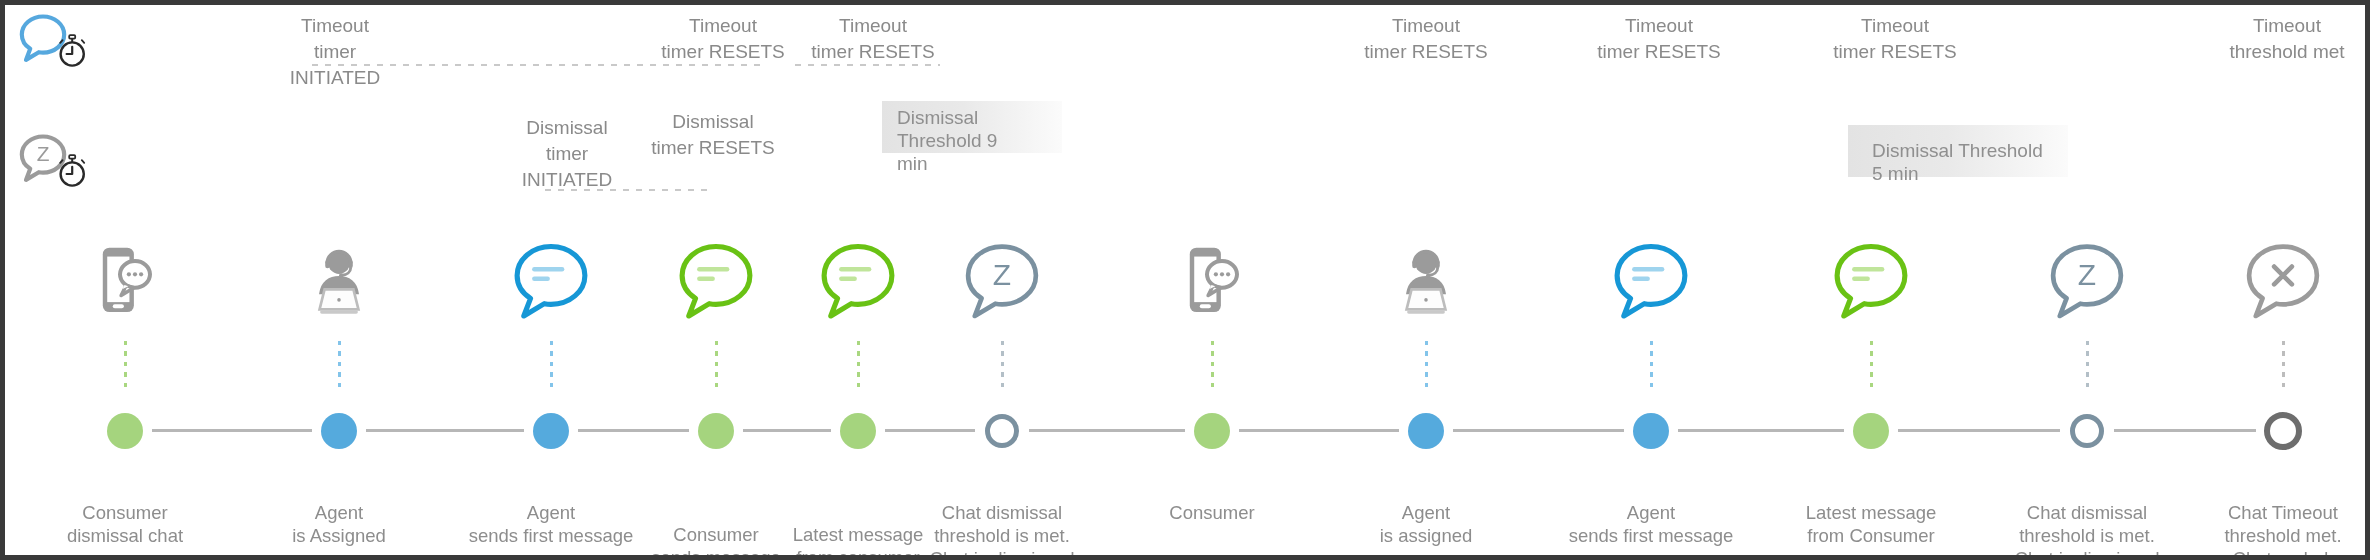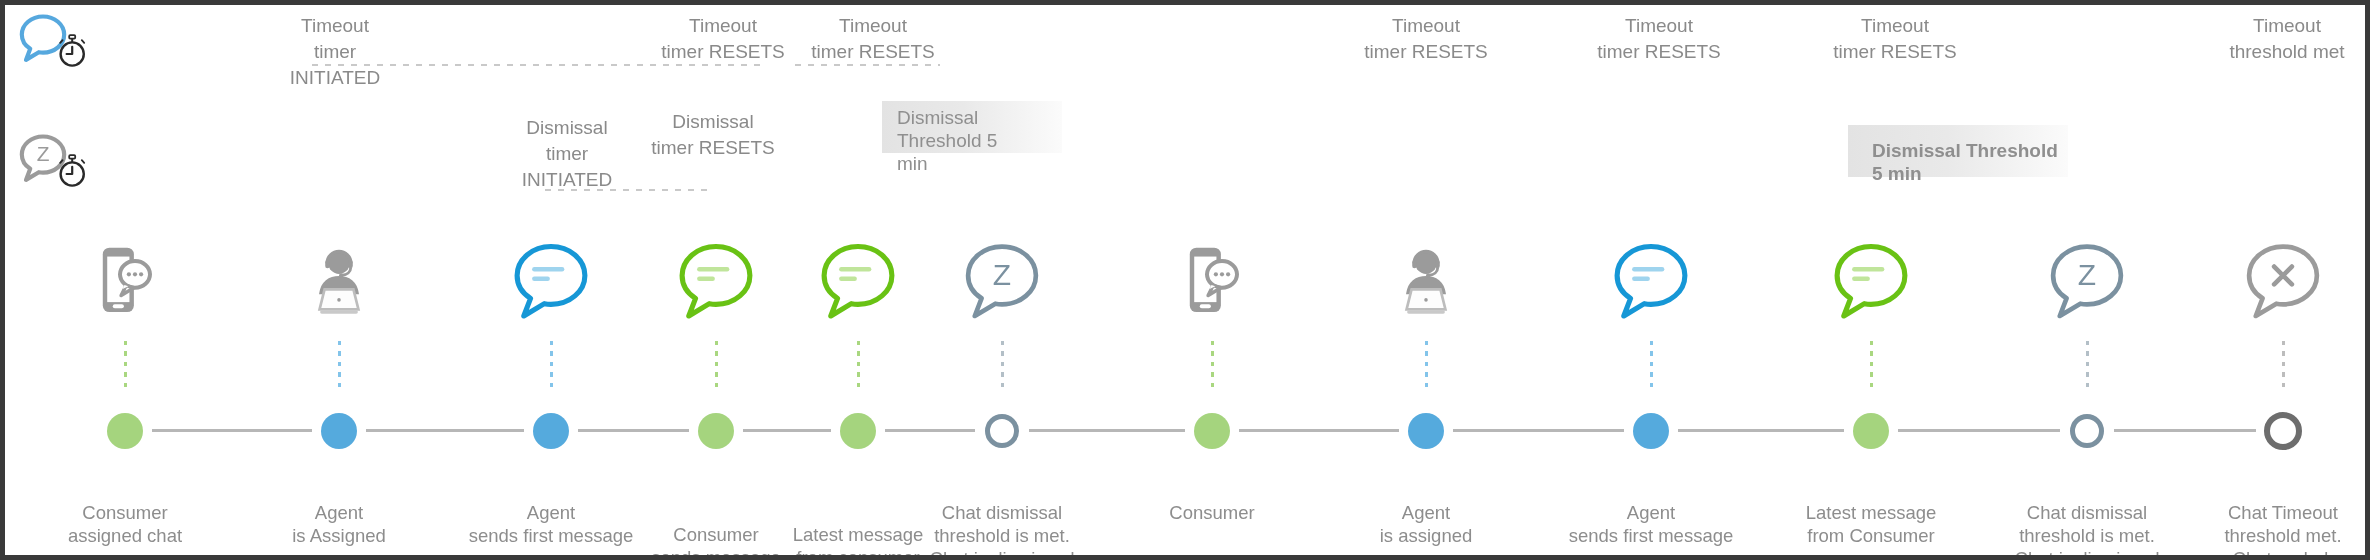--- a/index.html
+++ b/index.html
@@ -89,25 +89,25 @@
         <div>INITIATED</div>
       </div>
       <div class="ann" style="left: 708px; top: 104px;">
         <div>Dismissal</div>
         <div>timer RESETS</div>
       </div>
     </div>
   <div id="boxes">
       <div class="tbox" style="left: 877px; top: 96px; width: 180px; height: 52px;">
         <div class="pad">
-          <div>Dismissal Threshold 5</div>
+          <div>Dismissal Threshold 9</div>
           <div>min</div>
         </div>
       </div>
-      <div class="tbox" style="left: 1843px; top: 120px; width: 220px; height: 52px; font-weight: bold;">
+      <div class="tbox" style="left: 1843px; top: 120px; width: 220px; height: 52px;">
         <div class="pad" style="padding-top: 14px; padding-left: 24px;">
           <div>Dismissal Threshold 5 min</div>
         </div>
       </div>
     </div>
   <div id="dashes">
       <div class="hdash" style="left: 307px; top: 59px; width: 450px;"></div>
       <div class="hdash" style="left: 790px; top: 59px; width: 145px;"></div>
       <div class="hdash" style="left: 540px; top: 184px; width: 167px;"></div>
     </div>
@@ -121,21 +121,21 @@
           <path d="M35.5 39.5L33.8 43.2L39 40.8Z" fill="#fff"></path>
           <circle cx="39.5" cy="30" r="1.9" fill="#9b9b9b"></circle>
           <circle cx="45" cy="30" r="1.9" fill="#9b9b9b"></circle>
           <circle cx="50.5" cy="30" r="1.9" fill="#9b9b9b"></circle>
         </svg></div>
       <div class="vdash" style="left: 118.5px; top: 336px; background: repeating-linear-gradient(rgb(169, 215, 128) 0px, rgb(169, 215, 128) 4.5px, transparent 4.5px, transparent 10.5px);"></div>
       <div class="dot" style="width: 36px; height: 36px; left: 102px; top: 408px; background: rgb(165, 212, 126);"></div>
       <div class="hline" style="left: 147px; top: 424px; width: 160px;"></div>
       <div class="collabel" style="left: 120px; top: 496px;">
         <div>Consumer</div>
-        <div>assigned chat</div>
+        <div>dismissal chat</div>
       </div>
       <div class="iconwrap" style="left: 334px; top: 236px;"><svg width="80" height="80" viewBox="0 0 72 72">
           <path d="M18 48C19.5 36 27 31.5 36 31.5C45 31.5 52.5 36 54 48Z" fill="#9b9b9b"></path>
           <circle cx="36" cy="20" r="9.6" fill="#9b9b9b"></circle>
           <path d="M25.5 20a10.5 10.5 0 0 1 21 0" fill="none" stroke="#9b9b9b" stroke-width="3.4"></path>
           <rect x="23.6" y="17.5" width="4" height="7" rx="2" fill="#9b9b9b"></rect>
           <rect x="44.4" y="17.5" width="4" height="7" rx="2" fill="#9b9b9b"></rect>
           <path d="M46.5 24c0 4-3.5 6.5-7.5 6.8" fill="none" stroke="#9b9b9b" stroke-width="2.6"></path>
           <circle cx="38" cy="31" r="2" fill="#9b9b9b"></circle>
           <path d="M23 43.5h26l4.5 18h-35Z" fill="#fdfdfd" stroke="#bdbdbd" stroke-width="2.4"></path>

